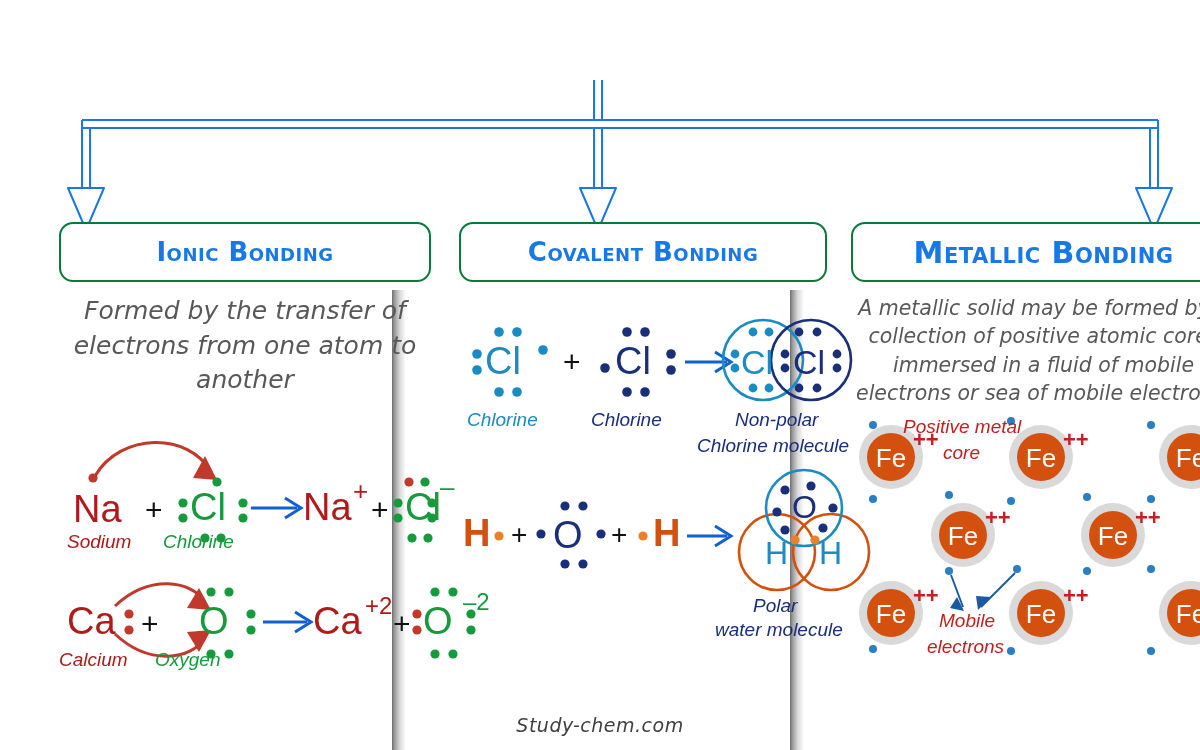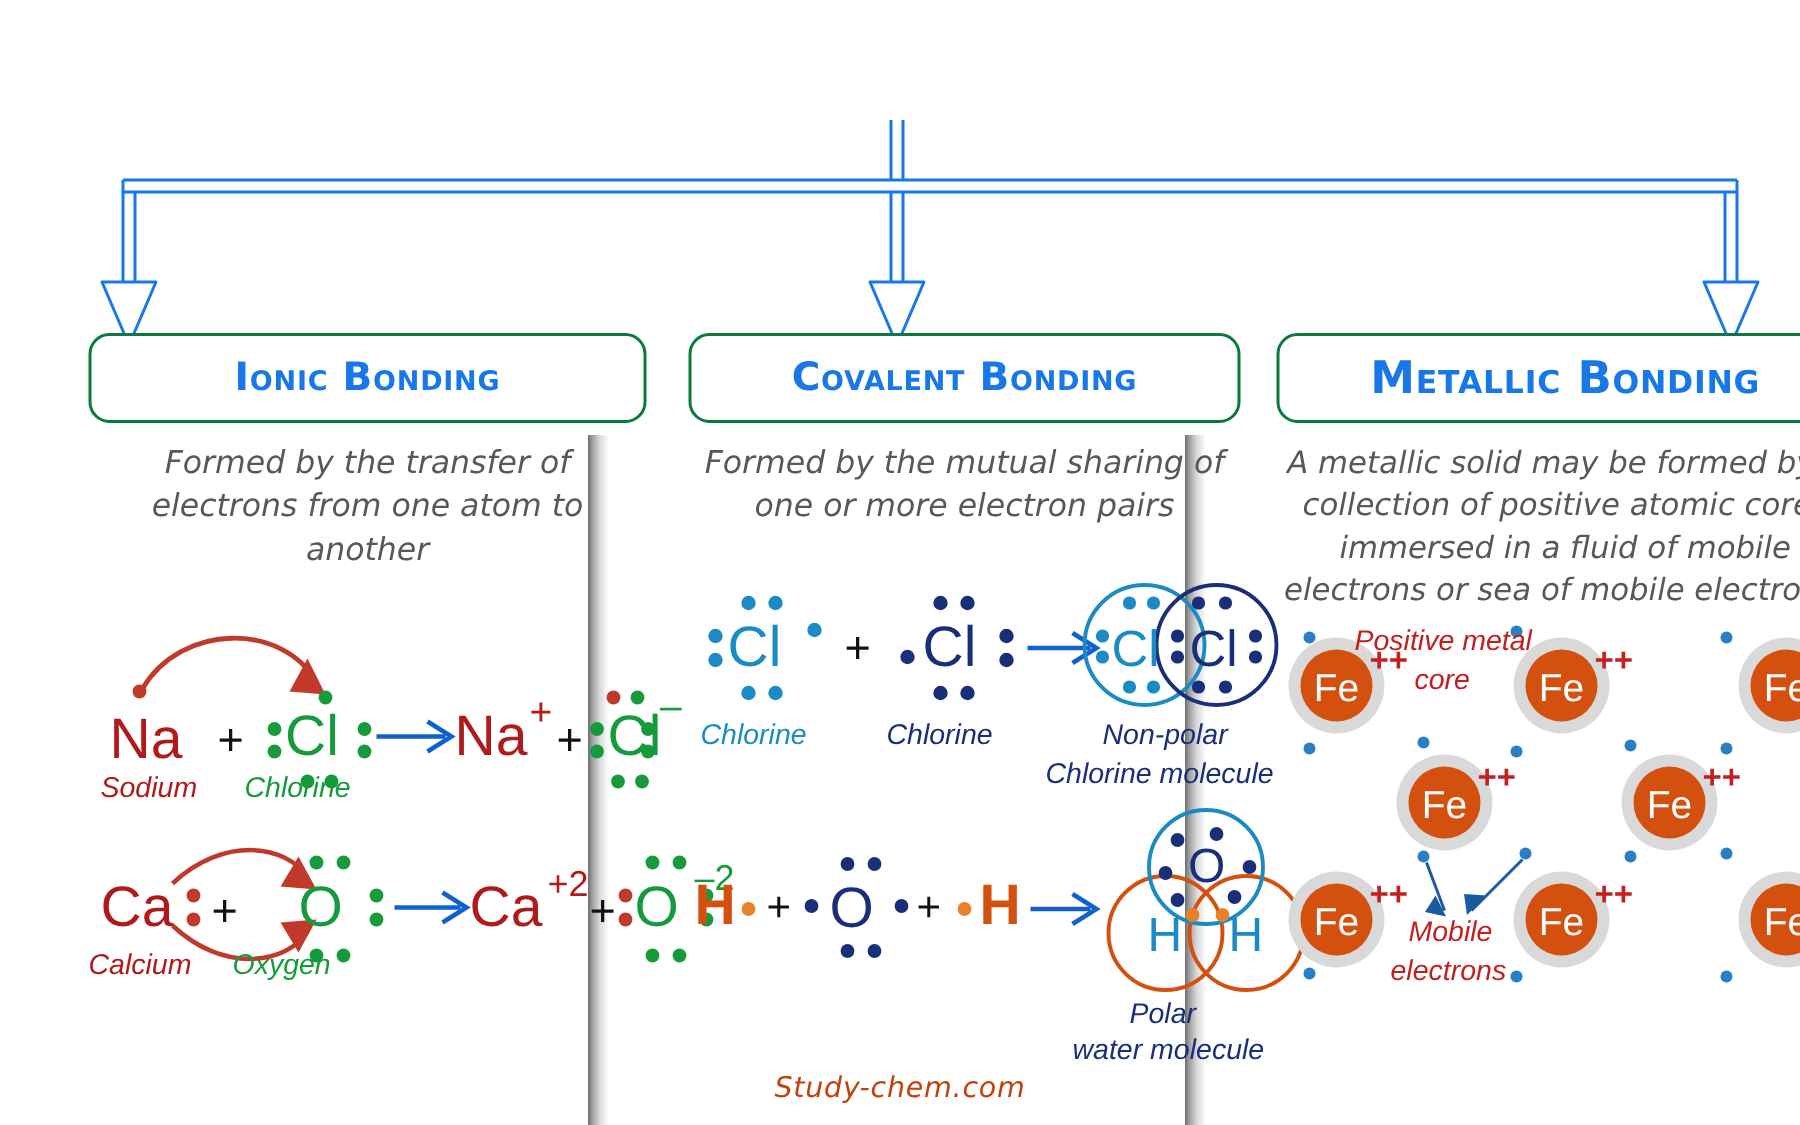--- a/index.html
+++ b/index.html
@@ -99,38 +99,38 @@
     font-size: 26px;
     font-variant: small-caps;
     letter-spacing: 0.5px;
     white-space: nowrap;
   }
   .col-metallic .section-head-text { font-size: 30px; }
 
   .section-desc {
     color: #58585a;
     font-family: "DejaVu Sans", sans-serif;
-    font-size: 21px;
+    font-size: 25px;
     font-style: italic;
     line-height: 1.38;
     text-align: center;
     padding: 4px 2px 0 2px;
   }
   .col-metallic .section-desc { font-size: 20.5px; }
 
   
   .figure { position: relative; }
 
   .watermark {
     position: absolute;
     left: 0;
     bottom: 14px;
     width: 1200px;
     text-align: center;
-    color: #c2410c;
+    color: #404040;
     font-family: "DejaVu Sans", sans-serif;
     font-style: italic;
     font-size: 19px;
     letter-spacing: 0.5px;
   }
 
   svg { display: block; overflow: visible; }
   .lbl-serif-ital {
     font-family: "Liberation Sans", sans-serif;
     font-style: italic;
@@ -283,21 +283,20 @@
           <text x="0" y="100" class="lbl-serif-ital" font-size="19" fill="#b01a1a">Calcium</text>
           <text x="96" y="100" class="lbl-serif-ital" font-size="19" fill="#169b3c">Oxygen</text>
         </svg>
       </div>
     </div>
 
     <div class="column col-covalent">
       <div class="section-head">
         <span class="section-head-text">Covalent Bonding</span>
       </div>
-      <div class="section-desc">Formed by the mutual sharing of one or more electron pairs</div>
 
       <div class="figure" style="margin-top:16px">
         <svg width="368" height="160" viewBox="0 0 368 160">
 
           <g fill="#1b8bc4">
             <circle cx="18" cy="56" r="4.8"></circle>
               <circle cx="18" cy="72" r="4.8"></circle>
             <circle cx="40" cy="34" r="4.8"></circle>
               <circle cx="58" cy="34" r="4.8"></circle>
             <circle cx="40" cy="94" r="4.8"></circle>

